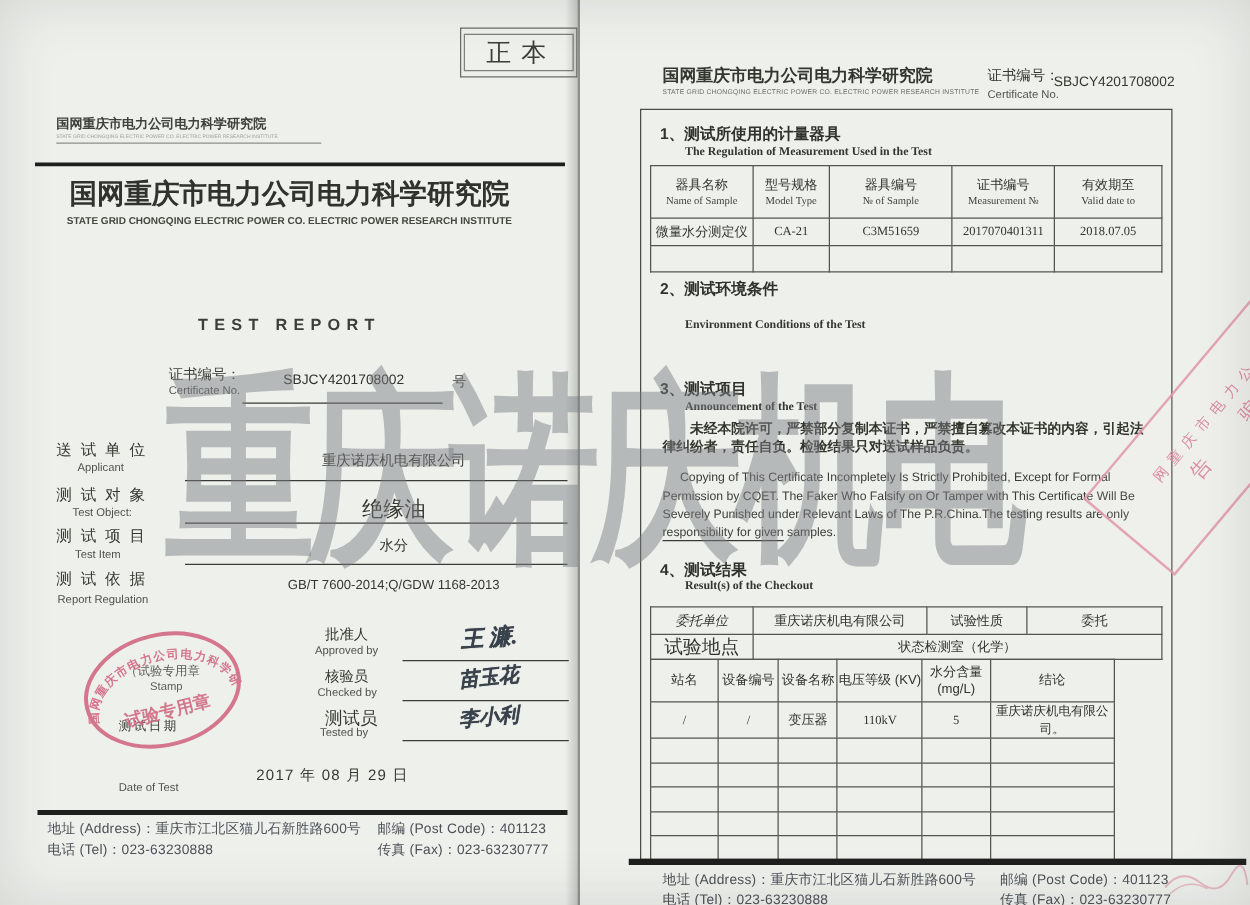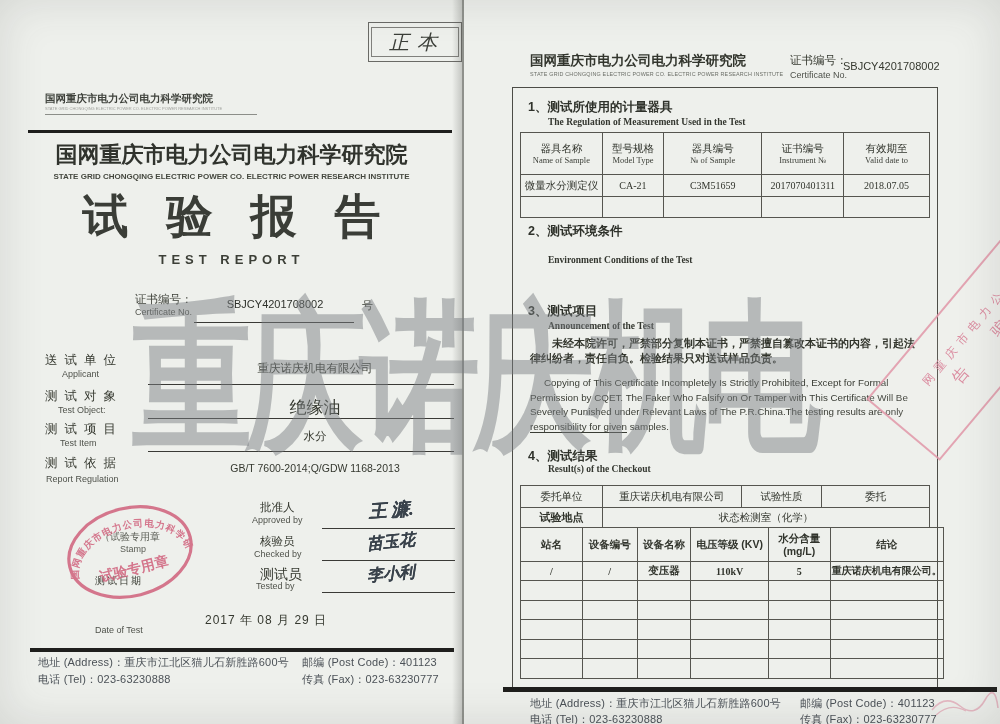--- a/index.html
+++ b/index.html
@@ -25,21 +25,21 @@
     transform:scaleX(.74);transform-origin:left top;pointer-events:none;line-height:1;}
   
   .crease-shadow{left:452px;top:0;width:10px;height:724px;z-index:25;
     background:linear-gradient(90deg,rgba(90,92,88,0),rgba(90,92,88,.28));}
   .crease-line{left:462px;top:0;width:1.5px;height:724px;background:#8f918c;z-index:25;}
   
   .copy-box{left:368px;top:22px;width:92px;height:38px;border:1px solid #6a6a66;
     display:flex;align-items:center;justify-content:center;z-index:20;}
   .copy-box-inner{border:1px solid #80807c;width:82px;height:28px;display:flex;
     align-items:center;justify-content:center;font-size:20px;letter-spacing:8px;
-    padding-left:4px;color:#3c3f39;font-style:italic;}
+    padding-left:4px;color:#3c3f39;}
   
   .sig{font-family:"Liberation Serif",serif;font-style:italic;font-weight:700;
     color:#39424b;text-shadow:0 0 .6px #39424b;}
   .stamp-rect{left:903px;top:382px;width:235px;height:92px;z-index:40;
     border:2.5px solid rgba(224,150,168,.85);transform:rotate(-50deg);
     transform-origin:0 50%;display:flex;flex-direction:column;justify-content:center;
     align-items:center;color:#db8ca0;background:rgba(255,240,243,.08);}
   .footer-txt{font-size:11px;color:#4b5157;letter-spacing:.2px;}
   .sec-no{font-size:12.5px;font-weight:700;color:#2f322b;}
   .sec-en{font-size:9.5px;font-weight:700;font-family:"Liberation Serif",serif;color:#33362f;}
@@ -63,21 +63,20 @@
       <div style="font-size:10.5px;font-weight:700;color:#3e413b;">国网重庆市电力公司电力科学研究院</div>
       <div style="font-size:4px;color:#9fa19c;white-space:nowrap;overflow:hidden;width:205px;">STATE GRID CHONGQING ELECTRIC POWER CO. ELECTRIC POWER RESEARCH INSTITUTE</div>
     </div>
   </div>
 
   <div class="abs rule" style="left:28px;top:130px;width:424px;height:3px;"></div>
 
   <div class="abs" style="left:10px;top:140px;width:443px;text-align:center;font-size:22px;font-weight:600;color:#30332d;">国网重庆市电力公司电力科学研究院</div>
   <div class="abs serif" style="left:10px;top:172px;width:443px;text-align:center;font-size:8px;font-weight:700;color:#45483f;">STATE GRID CHONGQING ELECTRIC POWER CO. ELECTRIC POWER RESEARCH INSTITUTE</div>
 
-  <div class="abs" style="left:10px;top:186px;width:443px;text-align:center;font-size:46px;font-weight:600;color:#3a3d37;letter-spacing:38px;text-indent:38px;">试验报告</div>
   <div class="abs serif" style="left:10px;top:252px;width:443px;text-align:center;font-size:13px;font-weight:700;letter-spacing:5px;color:#3c3f37;">TEST REPORT</div>
 
   <div class="abs" style="left:135px;top:292px;">
     <div style="font-size:11.5px;color:#3b3e36;">证书编号：</div>
     <div class="serif" style="font-size:9px;color:#53564f;">Certificate No.</div>
   </div>
   <div class="abs serif" style="left:196px;top:298px;width:158px;text-align:center;font-size:11px;color:#2e312b;">SBJCY4201708002</div>
   <div class="abs" style="left:362px;top:298px;font-size:11px;">号</div>
   <div class="abs underline" style="left:194px;top:300px;width:160px;height:22px;"></div>
 
@@ -177,21 +176,21 @@
         <td>
               <span class="th-cn">型号规格</span>
               <span class="th-en">Model Type</span>
             </td>
         <td>
               <span class="th-cn">器具编号</span>
               <span class="th-en">№ of Sample</span>
             </td>
         <td>
               <span class="th-cn">证书编号</span>
-              <span class="th-en">Instrument №</span>
+              <span class="th-en">Measurement №</span>
             </td>
         <td>
               <span class="th-cn">有效期至</span>
               <span class="th-en">Valid date to</span>
             </td>
       </tr>
       <tr style="height:22px;">
         <td style="font-size:10.5px;">微量水分测定仪</td>
         <td class="cell">CA-21</td>
         <td class="cell">C3M51659</td>
@@ -234,34 +233,34 @@
   <div class="abs" style="left:520px;top:485px;width:410px;">
     <table>
       <colgroup>
           <col style="width:20%">
           <col style="width:34%">
           <col style="width:19.6%">
           <col style="width:26.4%">
         </colgroup>
       <tbody>
           <tr style="height:22px;">
-        <td style="font-size:10.5px;">委托单位</td>
+        <td style="font-size:10.5px;font-style:italic;">委托单位</td>
         <td style="font-size:10.5px;">重庆诺庆机电有限公司</td>
         <td style="font-size:10.5px;">试验性质</td>
         <td style="font-size:10.5px;">委托</td>
       </tr>
       <tr style="height:20px;">
-        <td style="font-size:11px;font-weight:bold;">试验地点</td>
+        <td style="font-size:15px;">试验地点</td>
         <td colspan="3" style="font-size:10.5px;">状态检测室（化学）</td>
       </tr>
     </tbody>
       </table>
   </div>
 
-  <div class="abs" style="left:520px;top:527px;width:424px;font-weight:bold;">
+  <div class="abs" style="left:520px;top:527px;width:372px;">
     <table>
       <colgroup>
           <col style="width:14.6%">
           <col style="width:13%">
           <col style="width:12.7%">
           <col style="width:18.3%">
           <col style="width:14.6%">
           <col style="width:26.8%">
         </colgroup>
       <tbody>

